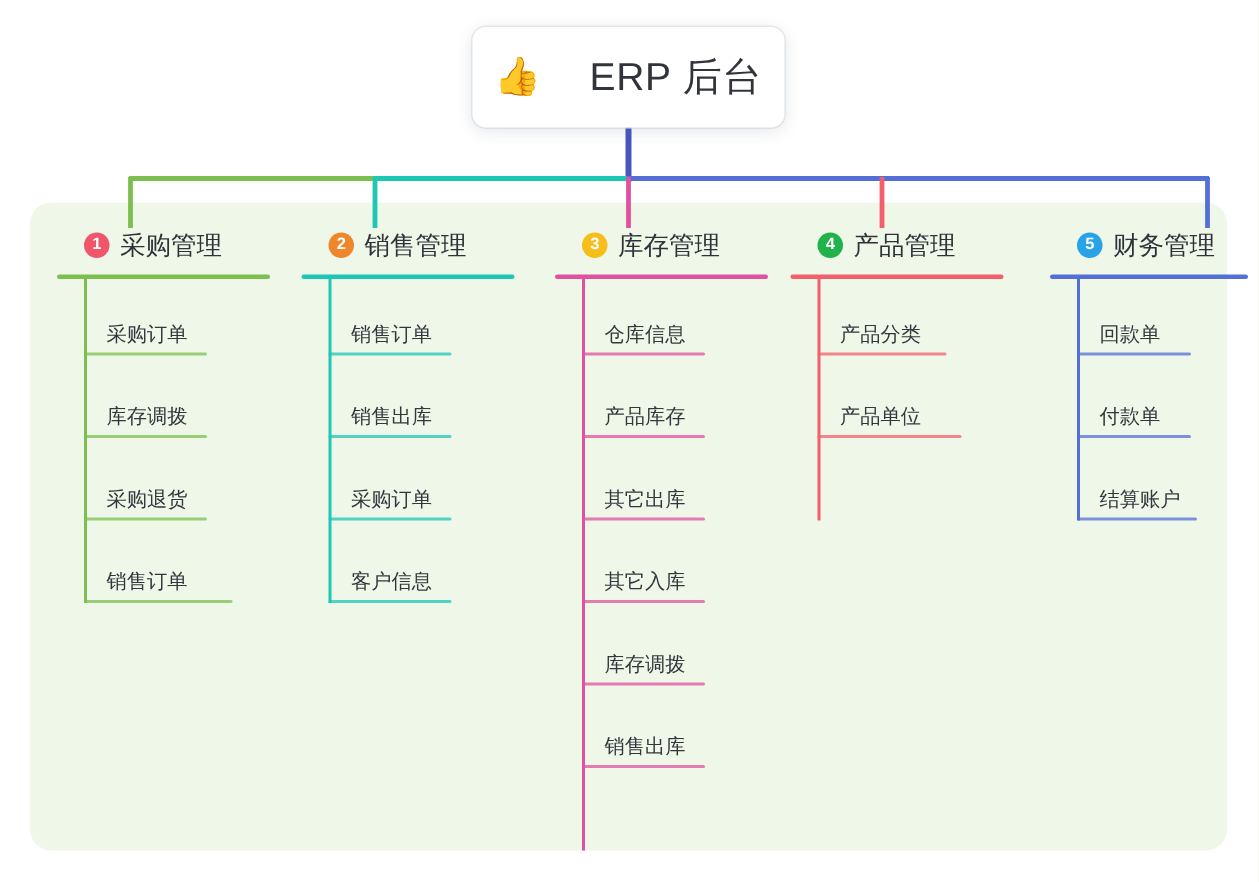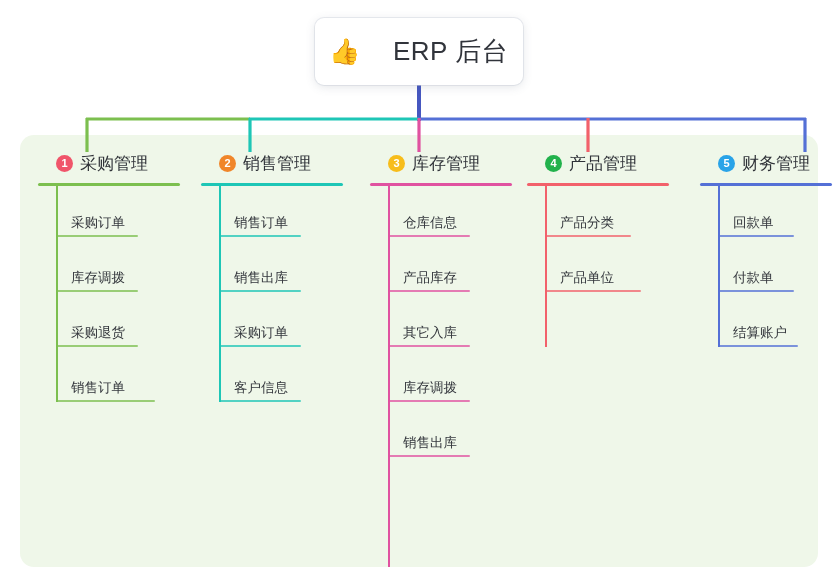--- a/index.html
+++ b/index.html
@@ -166,20 +166,24 @@
           <div class="spine" style="background: rgb(224, 82, 160); height: 381px;"></div>
           <div class="item">
             <span class="item-label">仓库信息</span>
             <div class="item-rule" style="background: rgb(224, 82, 160); width: 82px; opacity: 0.75;"></div>
           </div>
           <div class="item">
             <span class="item-label">产品库存</span>
             <div class="item-rule" style="background: rgb(224, 82, 160); width: 82px; opacity: 0.75;"></div>
           </div>
           <div class="item">
+            <span class="item-label">其它出库</span>
+            <div class="item-rule" style="background: rgb(224, 82, 160); width: 82px; opacity: 0.75;"></div>
+          </div>
+          <div class="item">
             <span class="item-label">其它入库</span>
             <div class="item-rule" style="background: rgb(224, 82, 160); width: 82px; opacity: 0.75;"></div>
           </div>
           <div class="item">
             <span class="item-label">库存调拨</span>
             <div class="item-rule" style="background: rgb(224, 82, 160); width: 82px; opacity: 0.75;"></div>
           </div>
           <div class="item">
             <span class="item-label">销售出库</span>
             <div class="item-rule" style="background: rgb(224, 82, 160); width: 82px; opacity: 0.75;"></div>

